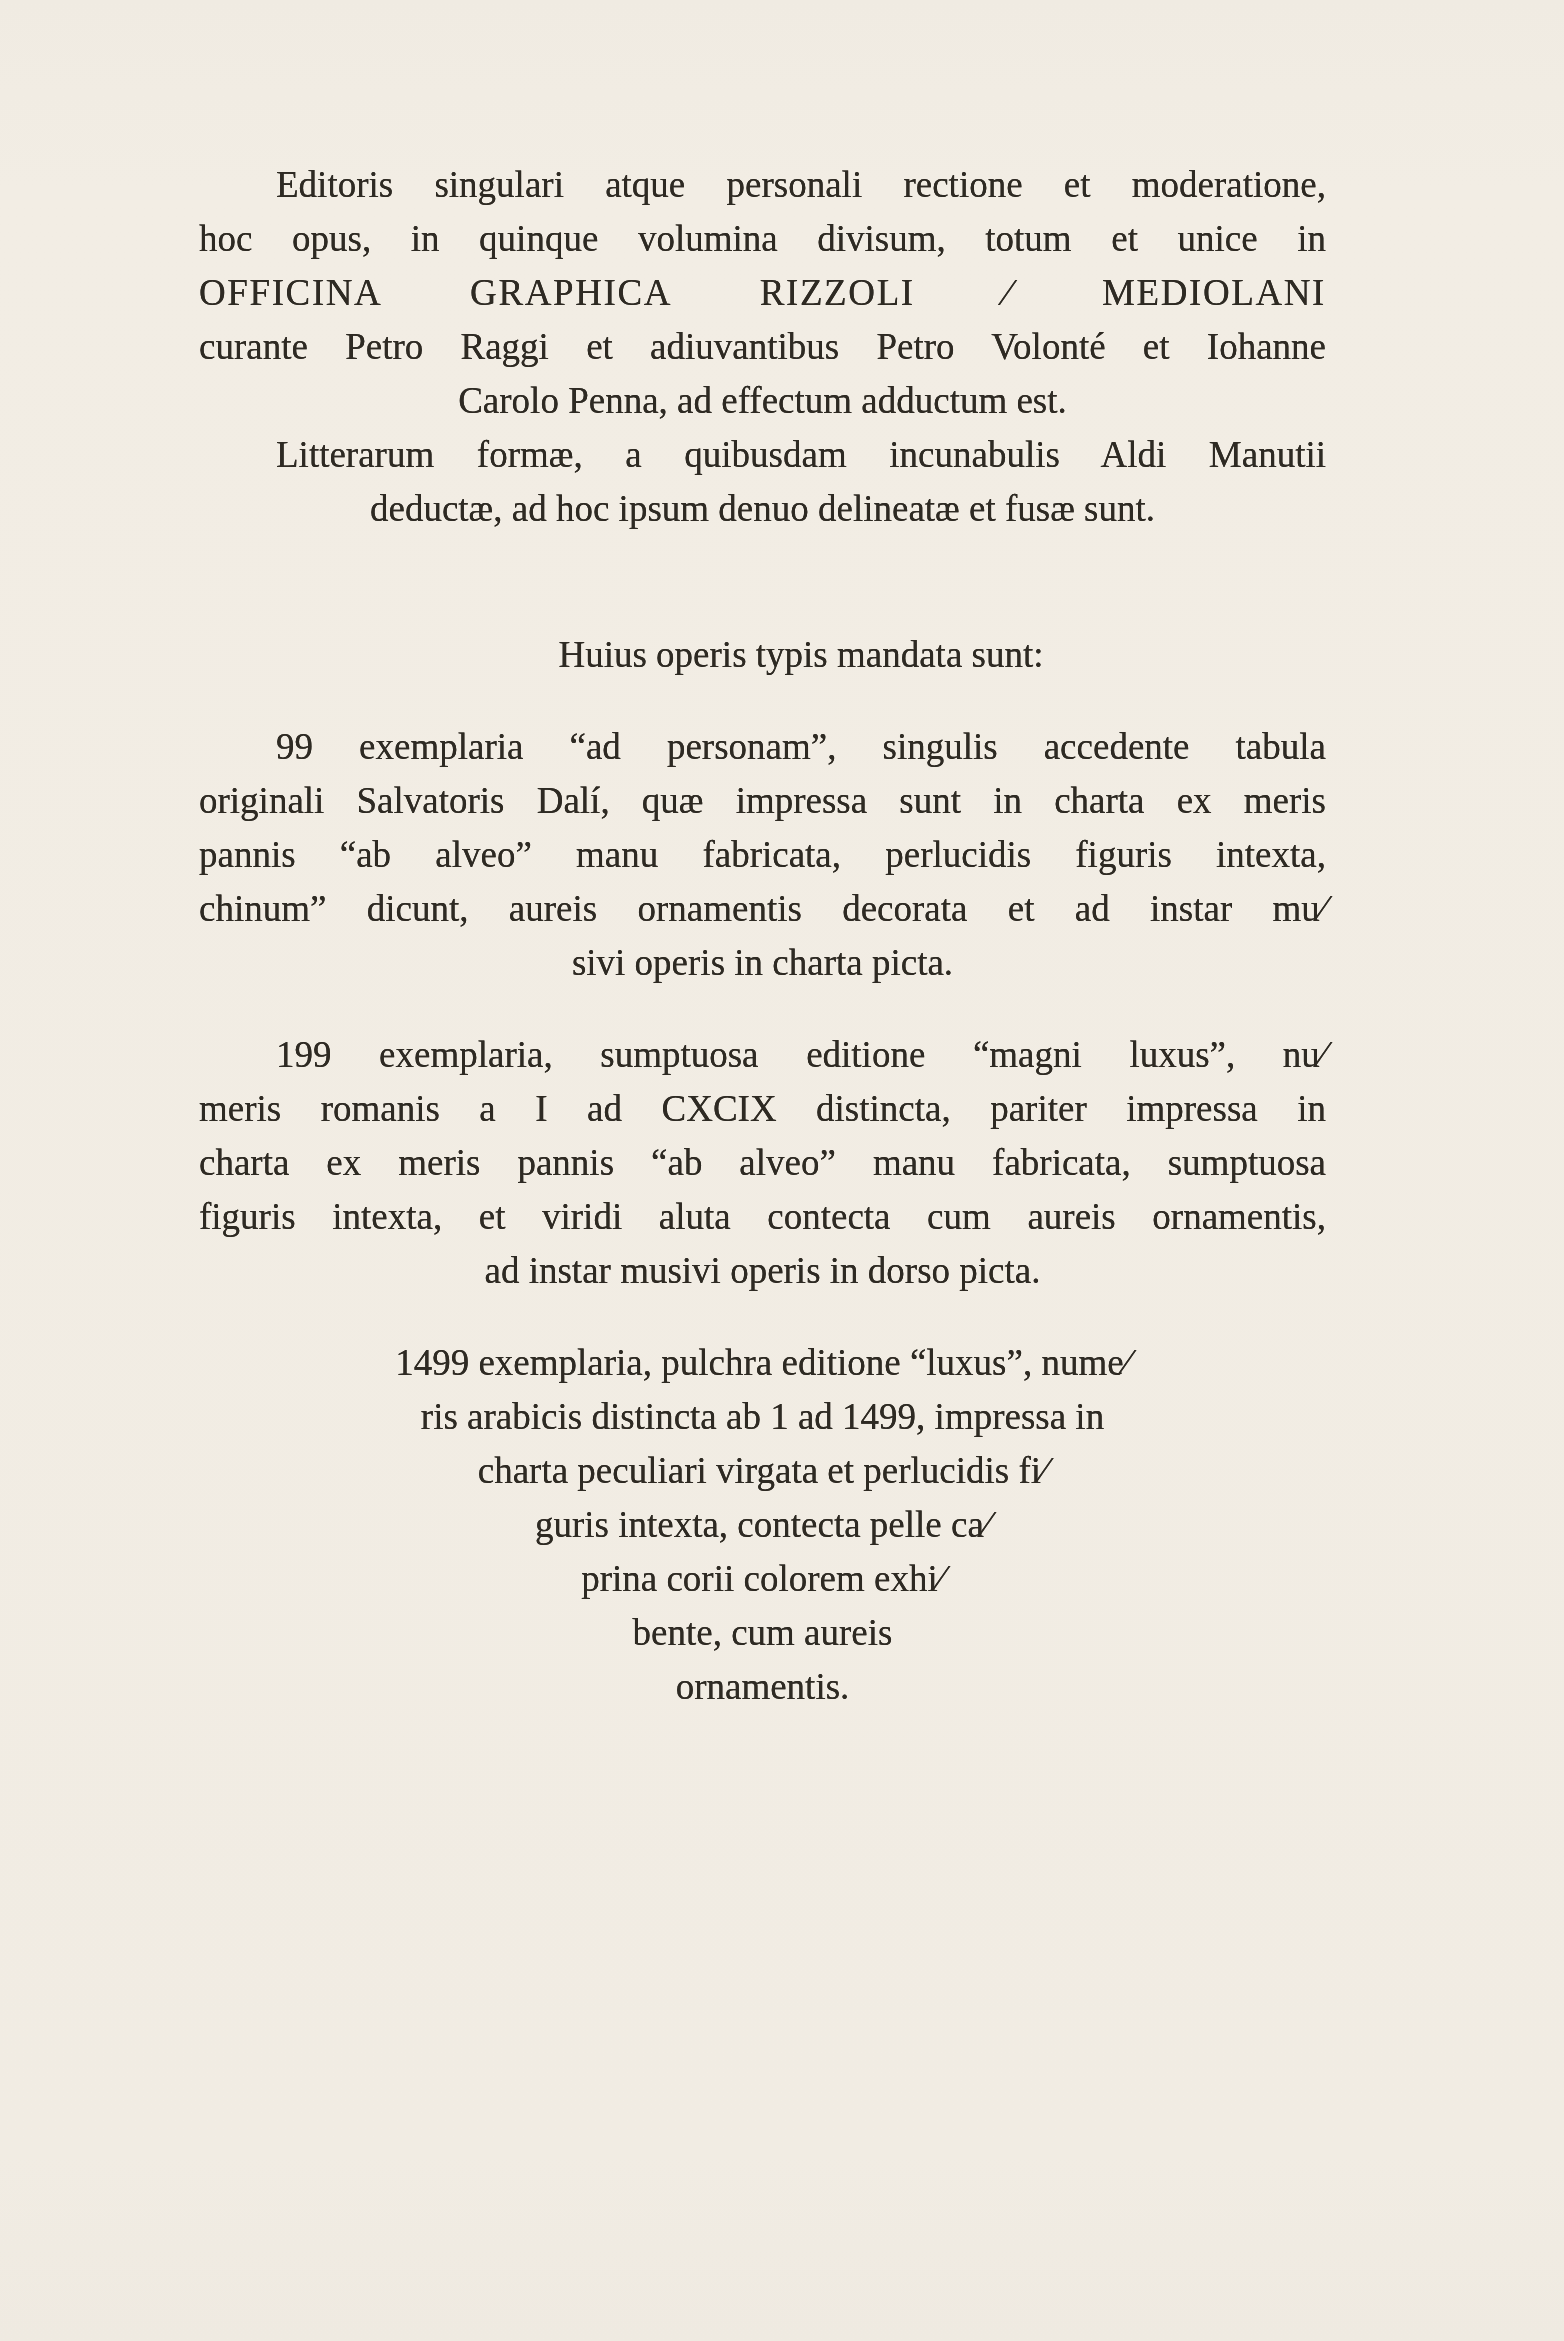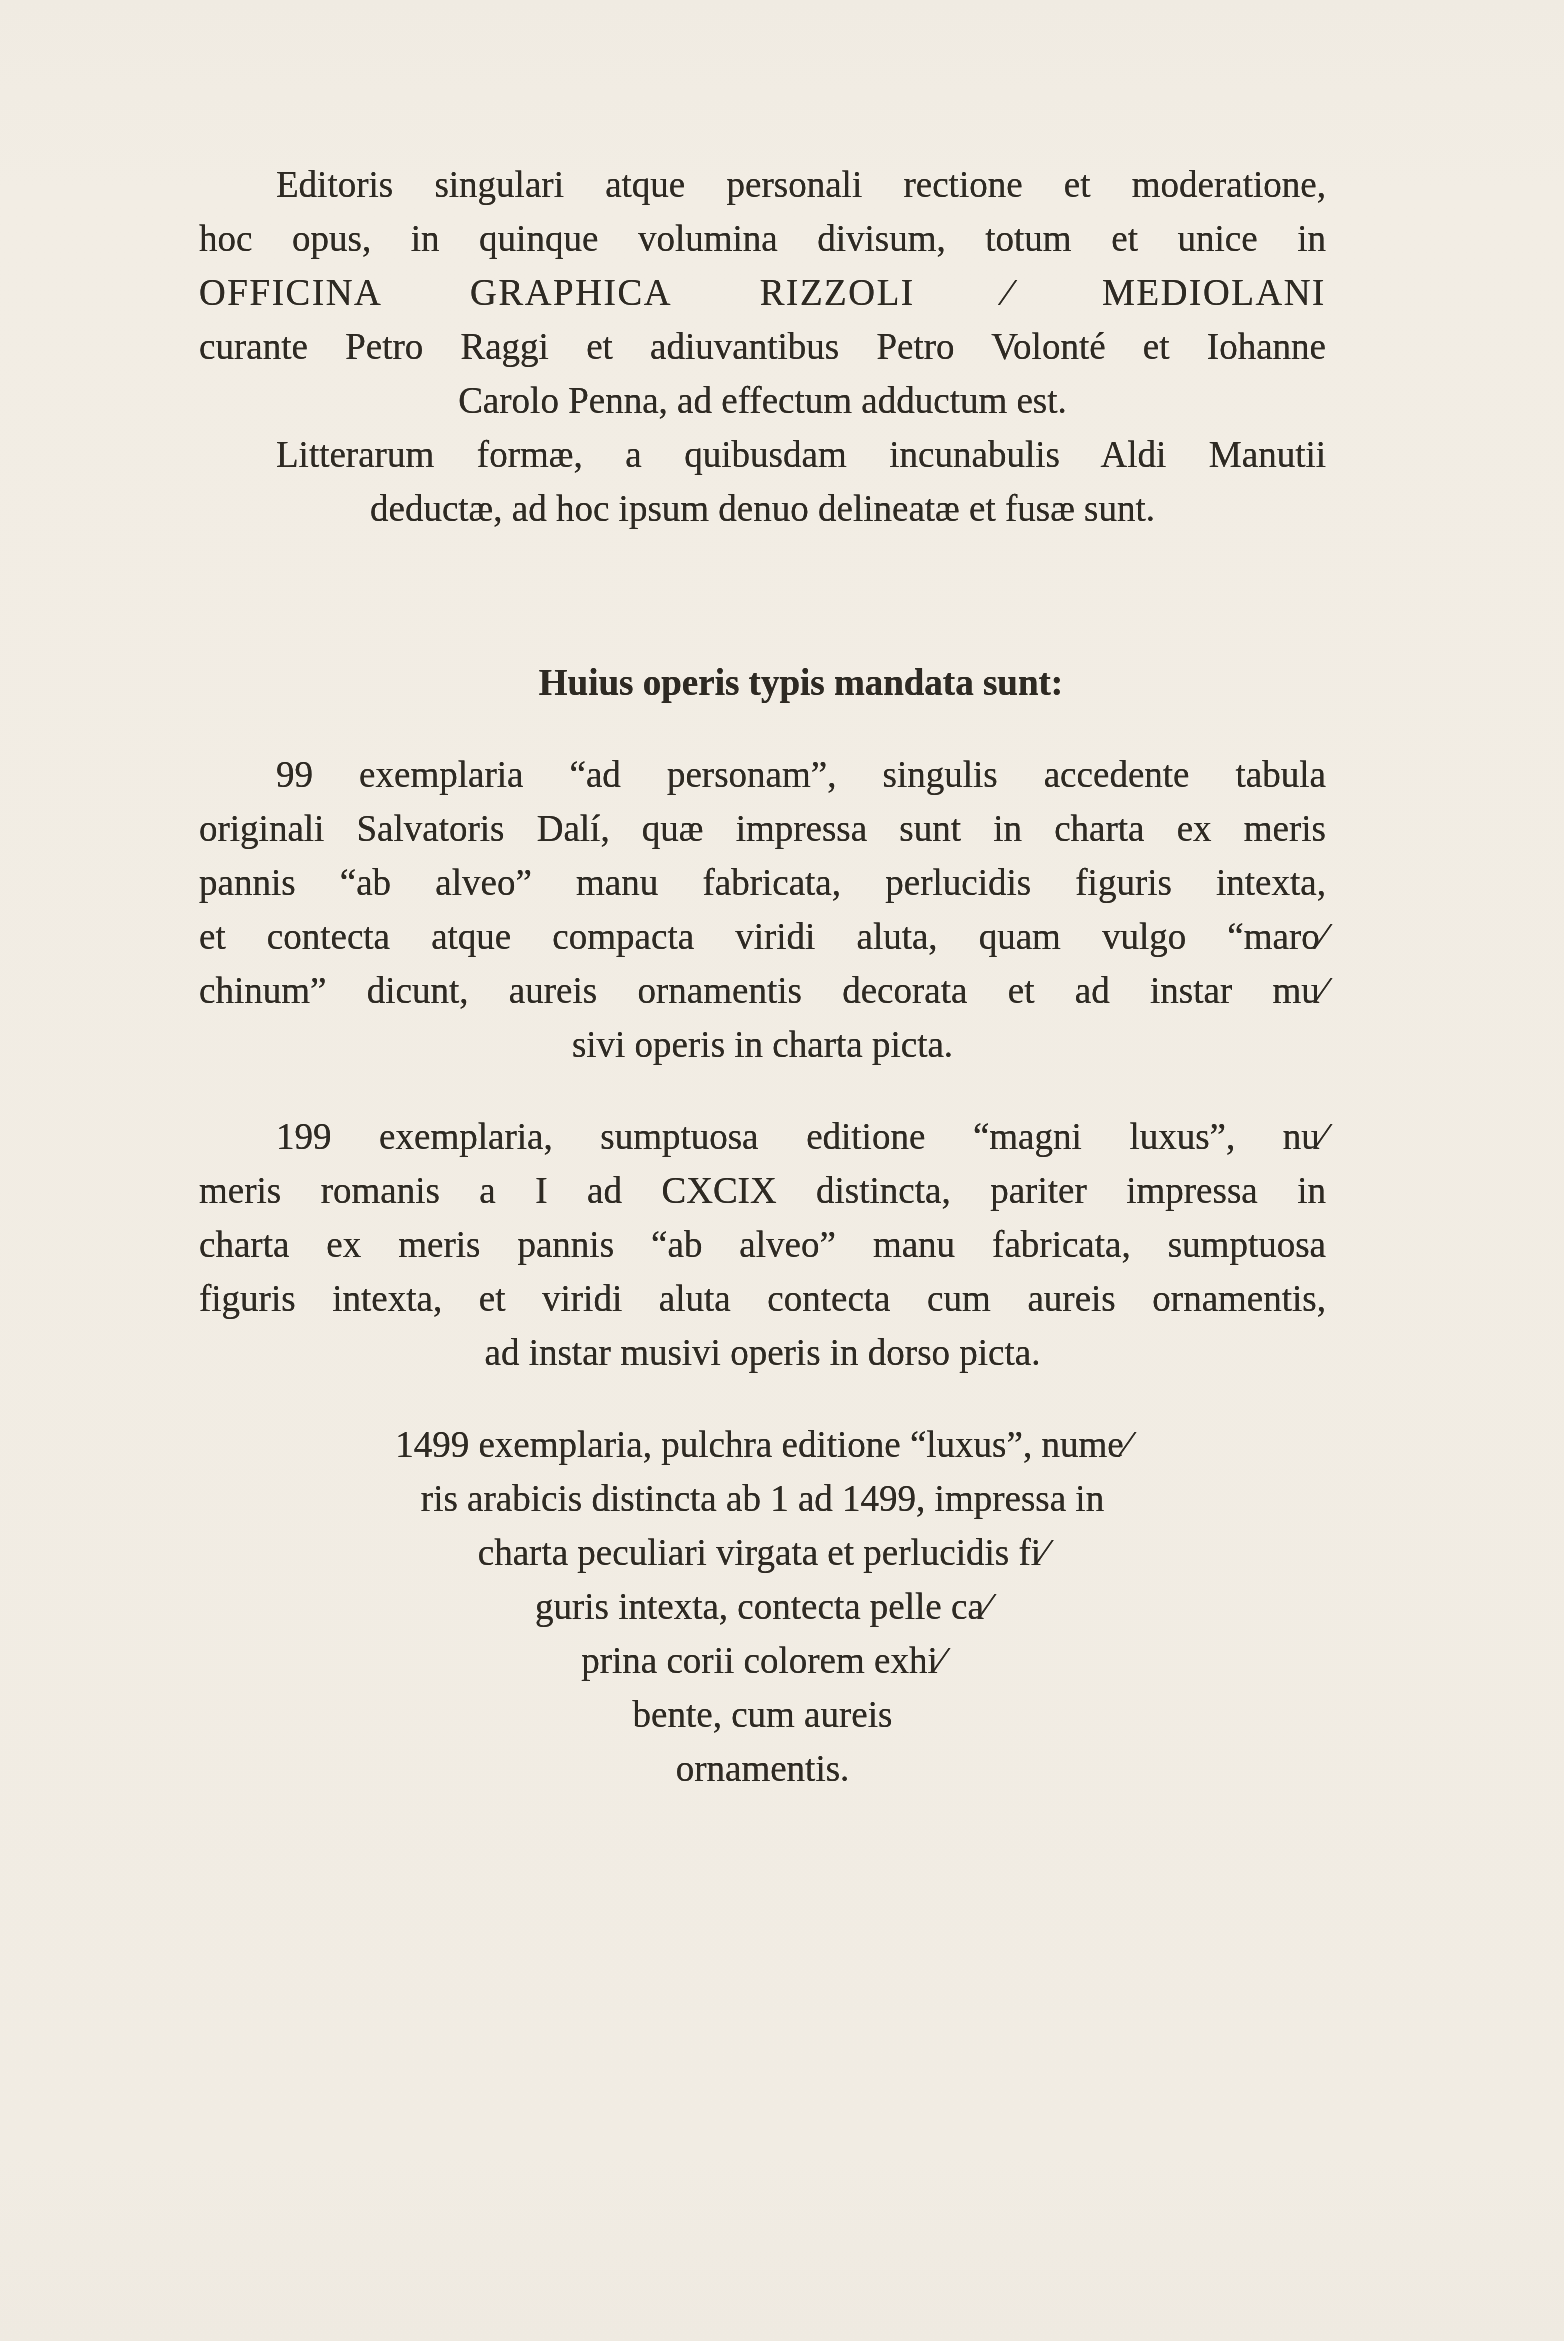--- a/index.html
+++ b/index.html
@@ -44,21 +44,21 @@
   .cline {
     text-align: center;
   }
   .indent { padding-left: 77px; }
   .caps {
     font-size: 37px;
     letter-spacing: 1.6px;
     text-align: justify;
     text-align-last: justify;
   }
-  .gap-heading { margin-top: 120px; font-weight: bold; }
+  .gap-heading { margin-top: 92px; }
   .gap-para    { margin-top: 38px; }
 </style>
 </head>
 <body>
 
 <div class="page">
   <div class="text-block">
 
     <div class="para">
       <div class="line jline indent">Editoris singulari atque personali rectione et moderatione,</div>
@@ -74,21 +74,20 @@
     </div>
 
     <div class="para gap-heading">
       <div class="line lline indent">Huius operis typis mandata sunt:</div>
     </div>
 
     <div class="para gap-para">
       <div class="line jline indent">99 exemplaria “ad personam”, singulis accedente tabula</div>
       <div class="line jline">originali Salvatoris Dalí, quæ impressa sunt in charta ex meris</div>
       <div class="line jline">pannis “ab alveo” manu fabricata, perlucidis figuris intexta,</div>
-      <div class="line jline">et contecta atque compacta viridi aluta, quam vulgo “maro⁄</div>
       <div class="line jline">chinum” dicunt, aureis ornamentis decorata et ad instar mu⁄</div>
       <div class="line lline">sivi operis in charta picta.</div>
     </div>
 
     <div class="para gap-para">
       <div class="line jline indent">199 exemplaria, sumptuosa editione “magni luxus”, nu⁄</div>
       <div class="line jline">meris romanis a I ad CXCIX distincta, pariter impressa in</div>
       <div class="line jline">charta ex meris pannis “ab alveo” manu fabricata, sumptuosa</div>
       <div class="line jline">figuris intexta, et viridi aluta contecta cum aureis ornamentis,</div>
       <div class="line lline">ad instar musivi operis in dorso picta.</div>

